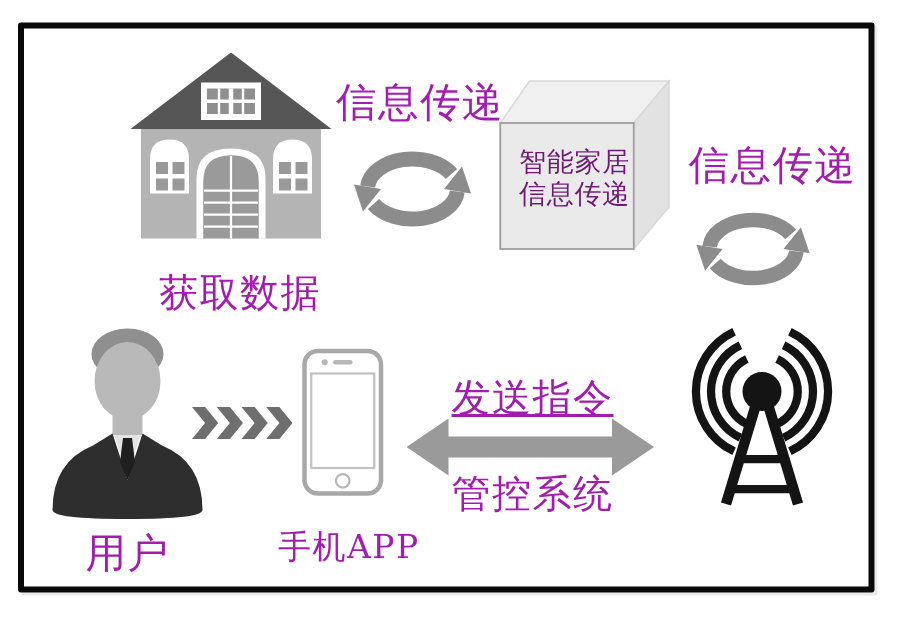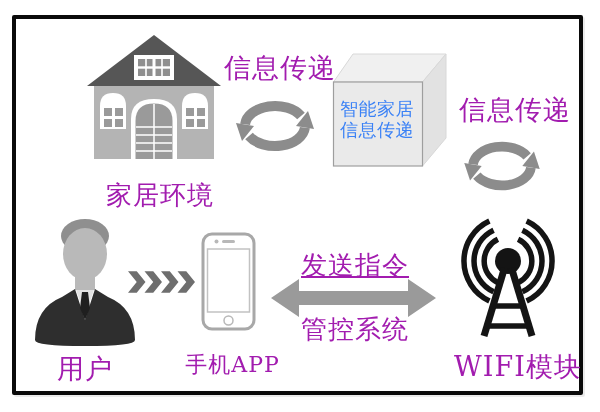--- a/index.html
+++ b/index.html
@@ -9,22 +9,22 @@
   }
   .frame{
     position:absolute;left:12px;top:15px;width:571px;height:380px;
     border:4px solid #0a0a0a;border-radius:2px;box-sizing:border-box;
     box-shadow:2px 2px 0 rgba(0,0,0,0.08);
   }
   .abs{position:absolute;}
   .lbl{position:absolute;text-align:center;color:#a21caf;letter-spacing:1px;white-space:nowrap;}
   .lbl-lg{font-size:26px;}
   .cube-text{
-    position:absolute;left:334px;top:98px;width:86px;text-align:center;
-    font-size:18px;line-height:21px;letter-spacing:0.5px;color:#3b82f6;
+    position:absolute;left:334px;top:98px;width:86px;text-align:right;
+    font-size:18px;line-height:21px;letter-spacing:0.5px;color:#701a75;
   }
 </style>
 </head>
 <body>
 
 <div class="page">
   <div class="frame"></div>
 
   <svg class="abs" style="left:84px;top:34px;" width="140" height="126" viewBox="0 0 140 126">
     <rect x="10" y="51" width="120" height="74" fill="#b4b4b4"></rect>
@@ -51,21 +51,21 @@
     <path d="M51.5,125 L51.5,87 Q51.5,69.5 70,69.5 Q88.5,69.5 88.5,87 L88.5,125 Z" fill="#9a9a9a"></path>
     <g stroke="#ffffff" stroke-width="1.5">
       <line x1="52" y1="93" x2="88" y2="93"></line>
       <line x1="52" y1="101" x2="88" y2="101"></line>
       <line x1="52" y1="109" x2="88" y2="109"></line>
       <line x1="52" y1="117" x2="88" y2="117"></line>
       <line x1="70" y1="70" x2="70" y2="125"></line>
     </g>
   </svg>
 
-  <div class="lbl lbl-lg" style="left:85px;top:178px;width:150px;">家居环境</div>
+  <div class="lbl lbl-lg" style="left:85px;top:178px;width:150px;">获取数据</div>
 
   <div class="lbl" style="left:215px;top:50px;width:130px;font-size:27px;">信息传递</div>
 
   <svg class="abs" style="left:229px;top:95px;" width="92" height="62" viewBox="0 0 92 62">
     <g stroke="#8c8c8c" stroke-width="10" fill="none">
       <path d="M72,21 A30,20 0 0 0 16.1,29.3"></path>
       <path d="M20,41 A30,20 0 0 0 75.9,32.7"></path>
     </g>
     <g fill="#8c8c8c">
       <polygon points="13,46 25,31 7,28"></polygon>
@@ -144,14 +144,13 @@
       <line x1="58.5" y1="54" x2="79" y2="122"></line>
     </g>
     <g stroke="#141414" stroke-width="5.5">
       <line x1="38.5" y1="92" x2="71.5" y2="92"></line>
       <line x1="32.5" y1="112" x2="77.5" y2="112"></line>
     </g>
   </svg>
 
   <div class="lbl" style="left:40px;top:351px;width:90px;font-size:27px;">用户</div>
   <div class="lbl" style="left:170px;top:350px;width:125px;font-size:22px;">手机APP</div>
-  <div class="lbl" style="left:448px;top:349px;width:140px;font-size:27px;">WIFI模块</div>
 </div>
 
 </body></html>

